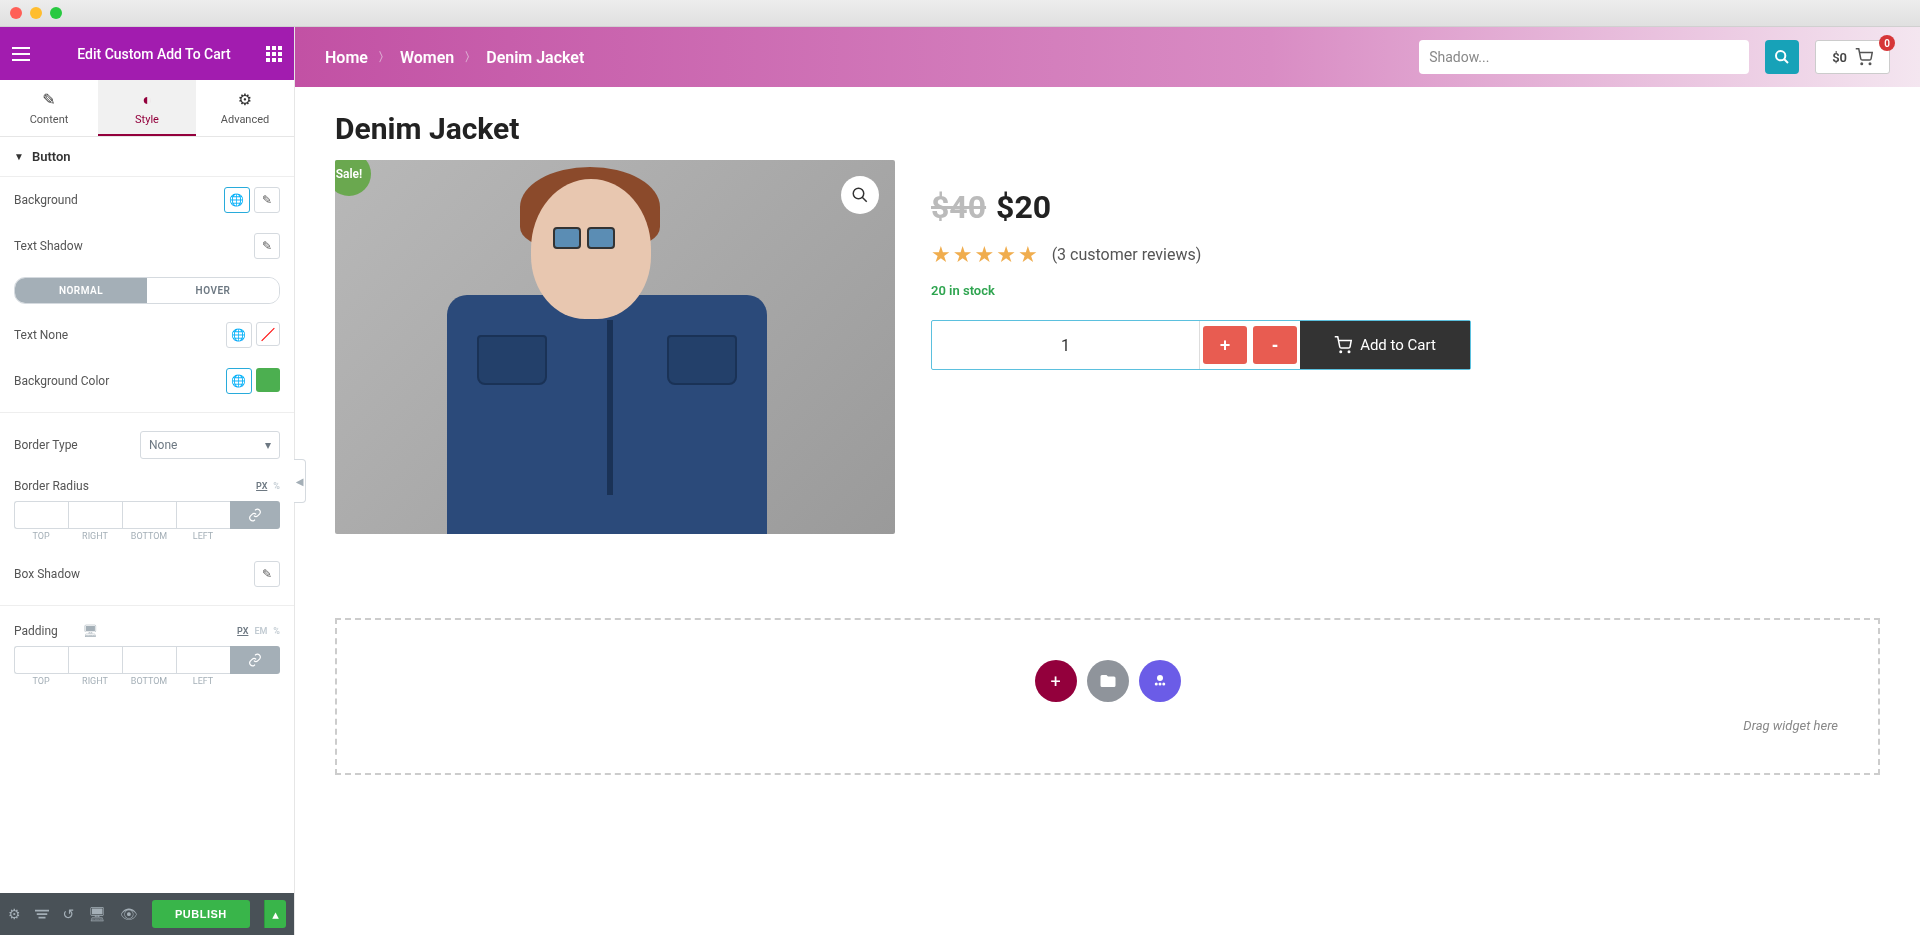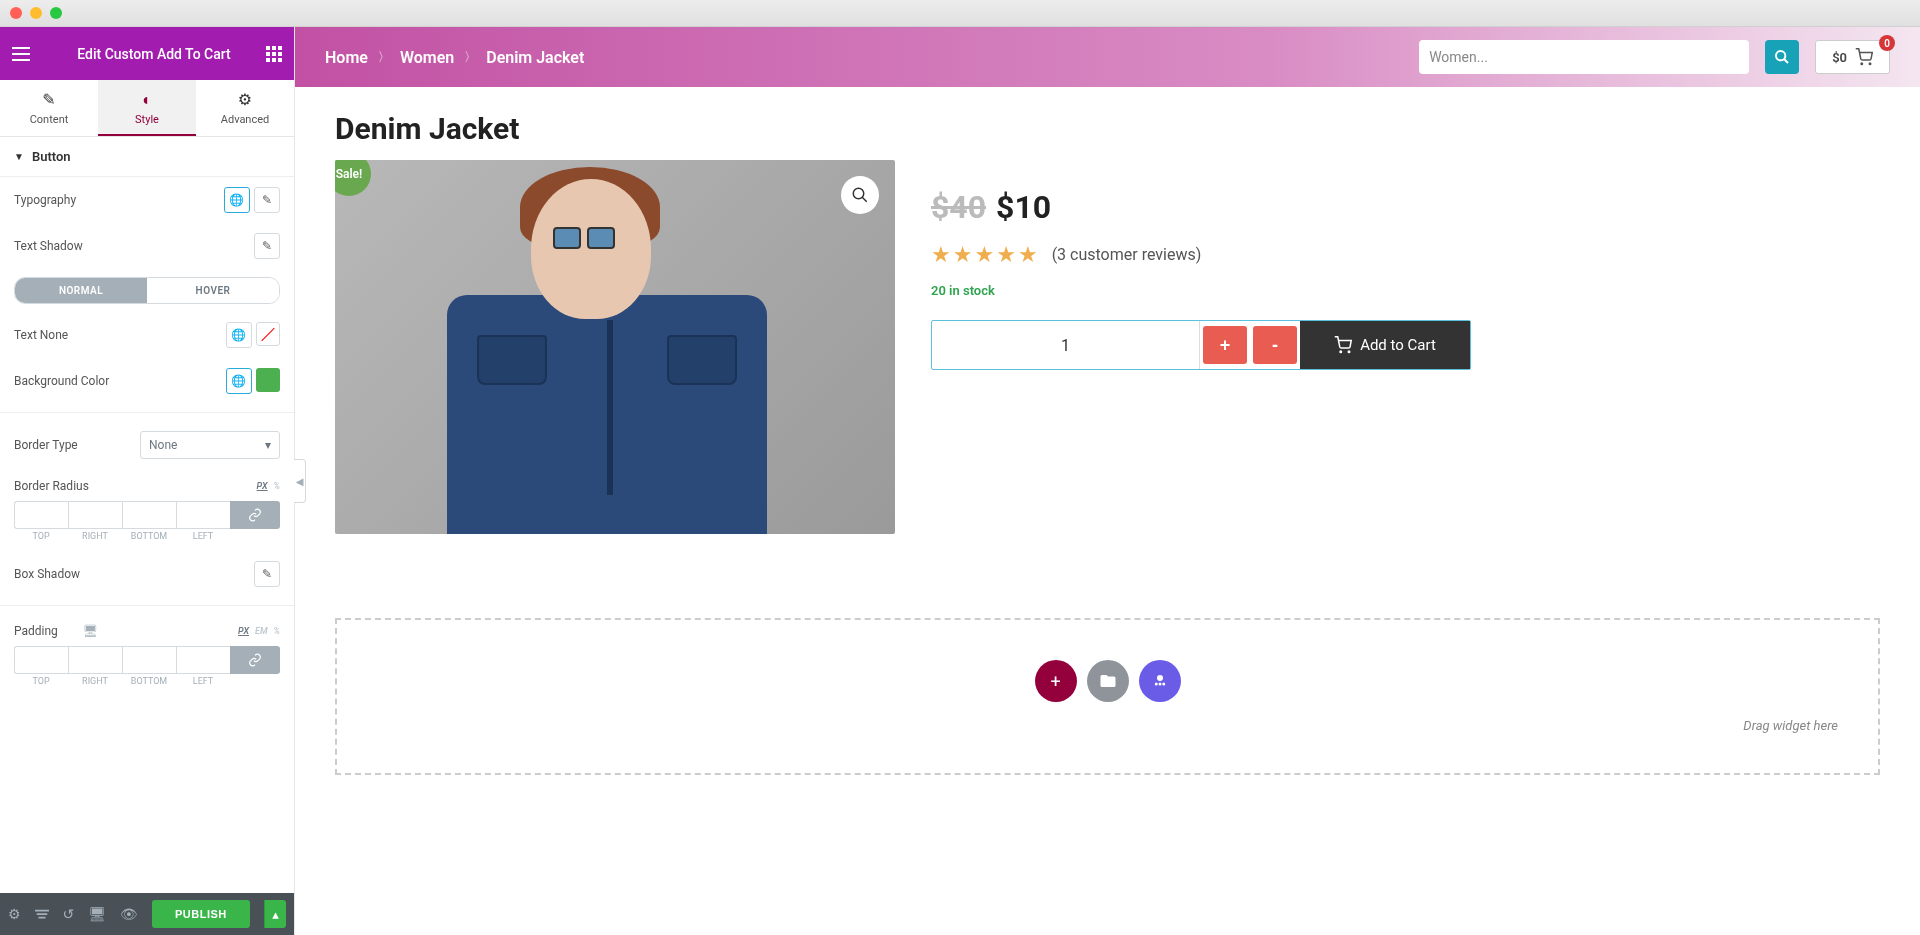--- a/index.html
+++ b/index.html
@@ -44,21 +44,21 @@
 .state-tab.active { background: #a4afb7; color: #fff; }
 
 .color-swatch { width: 24px; height: 24px; border-radius: 3px; border: 1px solid #d5dadf; position: relative; cursor: pointer; }
 .color-swatch.none::after { content: ""; position: absolute; left: 2px; right: 2px; top: 50%; height: 1px; background: red; transform: rotate(-45deg); }
 .color-swatch.green { background: #4caf50; border: none; }
 
 .select-wrap { flex: 1; max-width: 140px; }
 .select { width: 100%; height: 28px; border: 1px solid #d5dadf; border-radius: 3px; padding: 0 8px; background: #fff; color: #6d7882; font-size: 12px; cursor: pointer; display: flex; align-items: center; justify-content: space-between; }
 
 .units { display: flex; gap: 6px; font-size: 9px; color: #c2cbd2; font-weight: 600; }
-.units .unit { cursor: pointer; font-style: italic; }
+.units .unit { cursor: pointer; }
 .units .unit.active { color: #6d7882; text-decoration: underline; }
 
 .linked-inputs { display: flex; margin: 4px 14px 0; }
 .linked-inputs input { flex: 1; height: 28px; border: 1px solid #d5dadf; border-right: none; text-align: center; font-size: 11px; min-width: 0; }
 .linked-inputs input:first-child { border-radius: 3px 0 0 3px; }
 .linked-inputs .link-btn { width: 50px; height: 28px; background: #a4afb7; border: none; border-radius: 0 3px 3px 0; color: #fff; cursor: pointer; display: flex; align-items: center; justify-content: center; }
 
 .input-labels { display: flex; margin: 2px 14px 10px; font-size: 9px; color: #a4afb7; }
 .input-labels span { flex: 1; text-align: center; }
 .input-labels .link-spacer { width: 50px; flex: none; }
@@ -179,21 +179,21 @@
     </div>
 
     <div class="sidebar-scroll">
 
       <div class="section-header">
         <span class="caret">▼</span>
         <span>Button</span>
       </div>
 
       <div class="control-row">
-        <span>Typography</span>
+        <span>Background</span>
         <div class="control-btns">
           <div class="small-btn globe-active">🌐</div>
           <div class="small-btn">✎</div>
         </div>
       </div>
 
       <div class="control-row">
         <span>Text Shadow</span>
         <div class="control-btns">
           <div class="small-btn">✎</div>
@@ -322,21 +322,21 @@
     <div class="store-header">
       <div class="breadcrumb">
         <span>Home</span>
         <span class="chev">〉</span>
         <span>Women</span>
         <span class="chev">〉</span>
         <span>Denim Jacket</span>
       </div>
       <div class="search-wrap">
         <div class="search-box">
-          <span>Women...</span>
+          <span>Shadow...</span>
         </div>
         <div class="search-btn">
           <svg width="16" height="16" viewBox="0 0 24 24" fill="none" stroke="#fff" stroke-width="3">
               <circle cx="10" cy="10" r="7"></circle>
               <path d="M21 21l-6-6"></path>
             </svg>
         </div>
         <div class="cart-box">
           <span>$0</span>
           <span>
@@ -375,21 +375,21 @@
             <div class="glasses">
                 <div class="lens"></div>
                 <div class="lens"></div>
               </div>
           </div>
         </div>
 
         <div class="product-info">
           <div class="price-row">
             <span class="old-price">$40</span>
-            <span class="new-price">$10</span>
+            <span class="new-price">$20</span>
           </div>
           <div class="rating-row">
             <span class="stars">★★★★★</span>
             <span>(3 customer reviews)</span>
           </div>
           <div class="stock">20 in stock</div>
           <div class="cart-row">
             <div class="qty-input">1</div>
             <button class="qty-btn">+</button>
             <button class="qty-btn">-</button>

